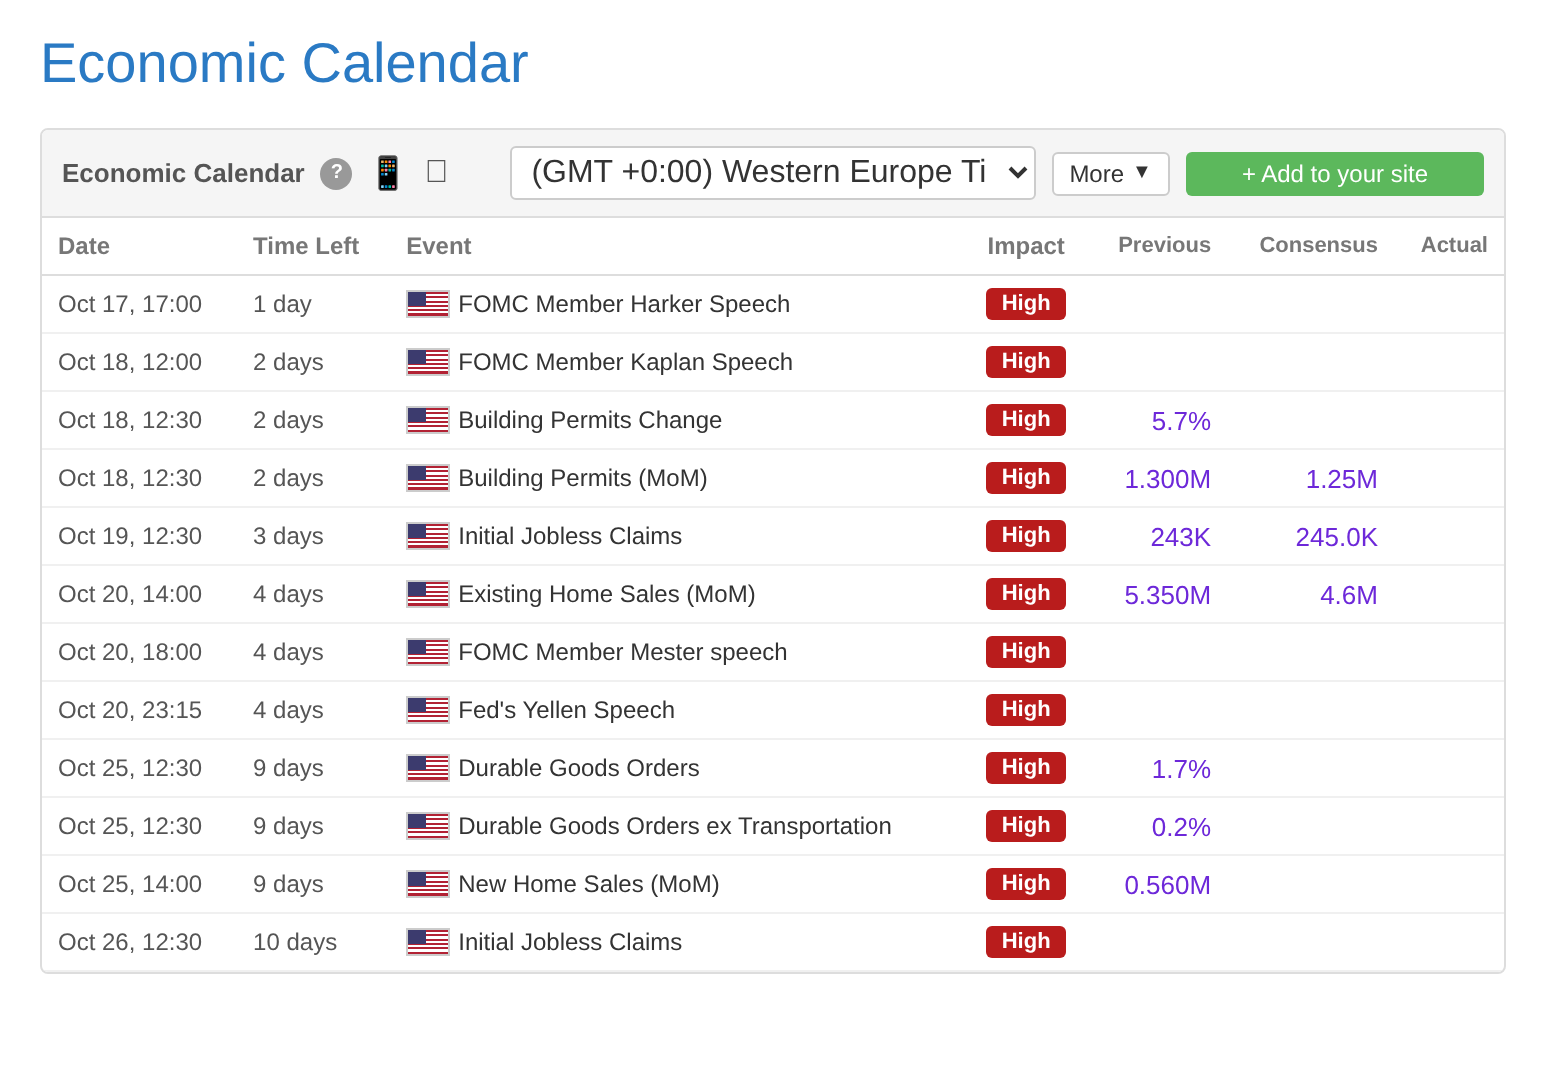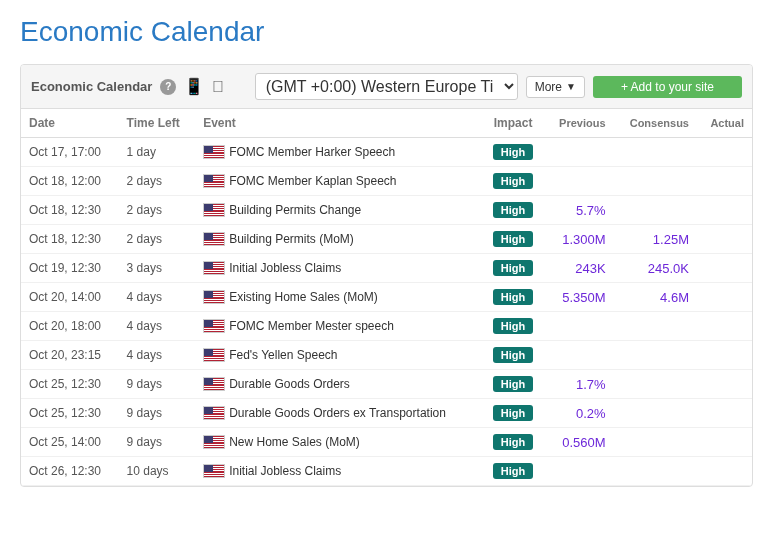--- a/index.html
+++ b/index.html
@@ -170,21 +170,21 @@
       position: absolute;
       top: 0; left: 0;
       width: 9px;
       height: 7px;
       background: #3C3B6E;
     }
     .event-cell { color: #333; }
     .impact-cell { text-align: center; }
     .high-badge {
       display: inline-block;
-      background: #0f766e;
+      background: #b91c1c;
       color: #fff;
       font-size: 11px;
       font-weight: bold;
       padding: 2px 8px;
       border-radius: 3px;
     }
     .previous-cell,
     .consensus-cell,
     .actual-cell {
       text-align: right;

